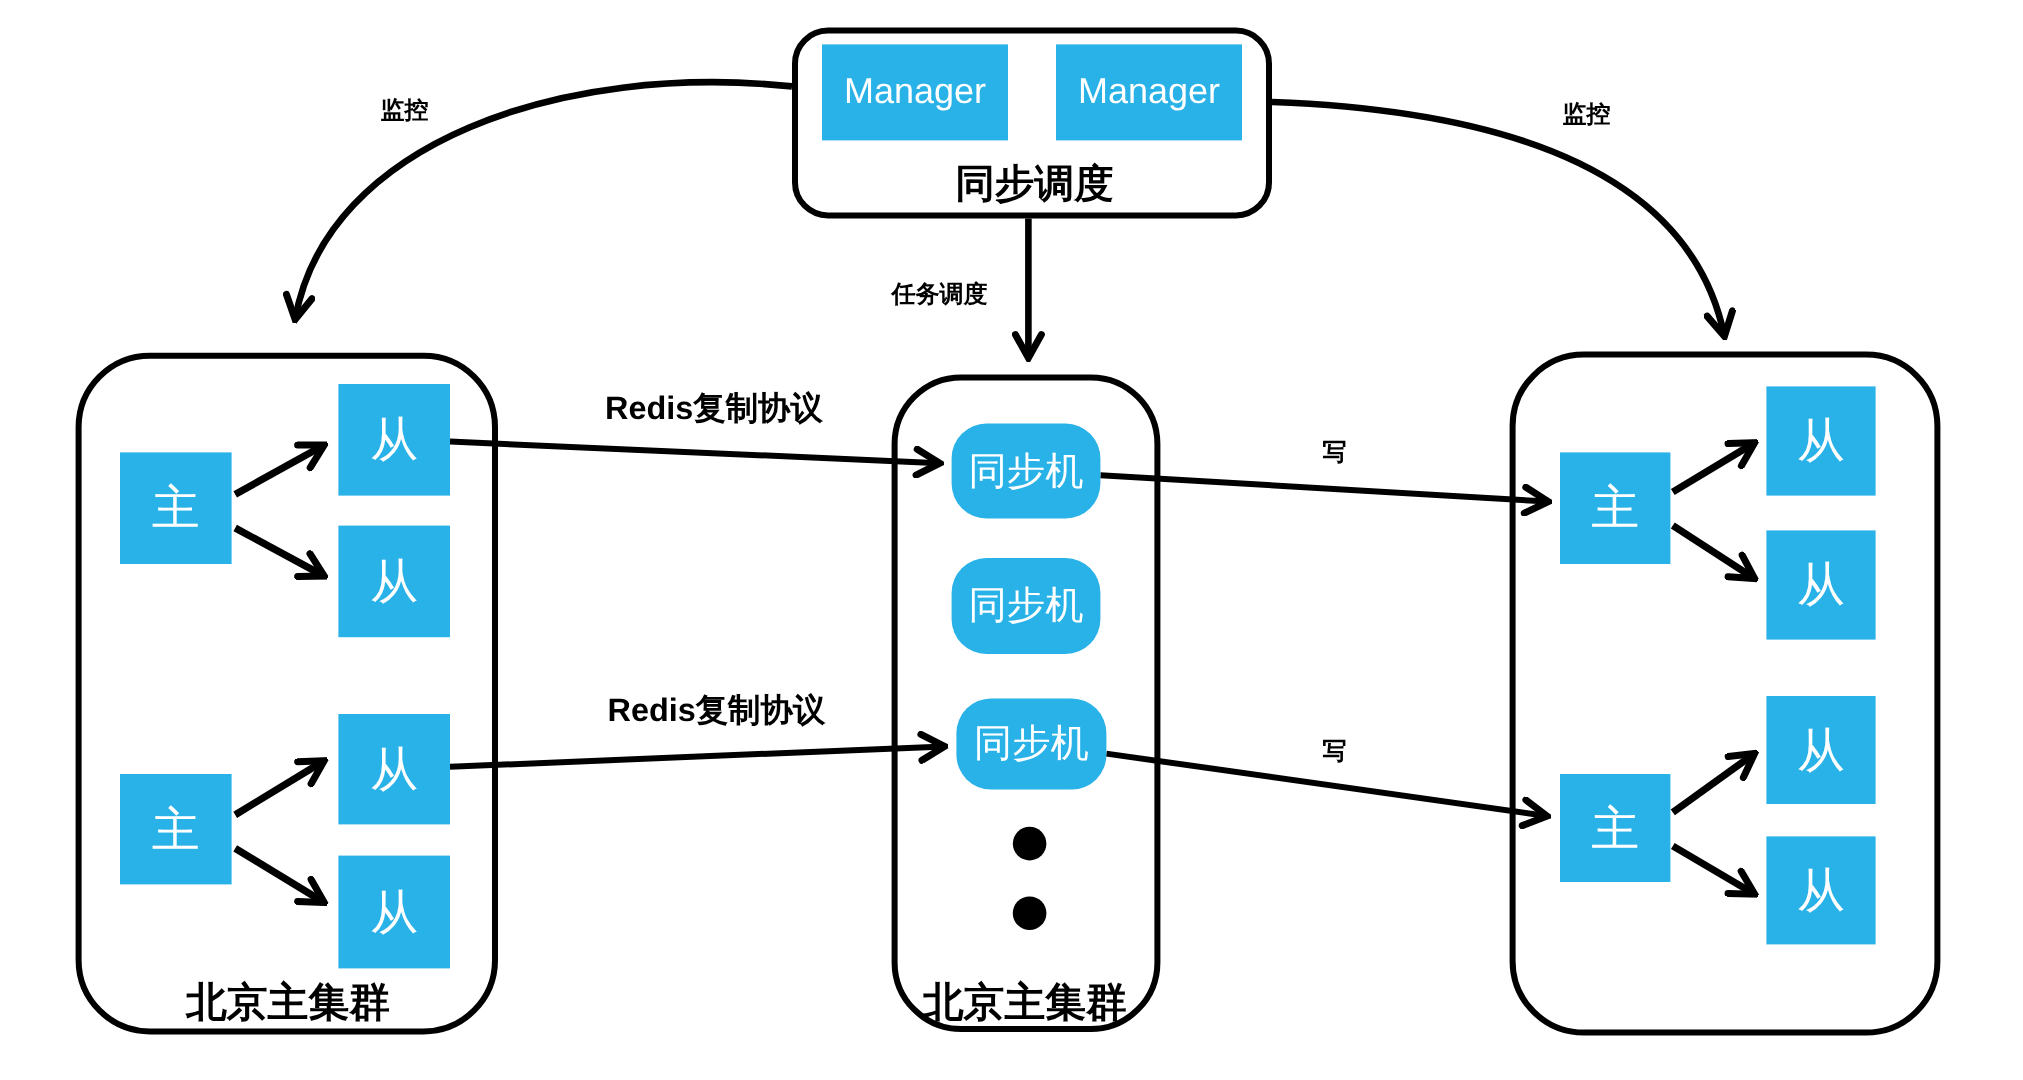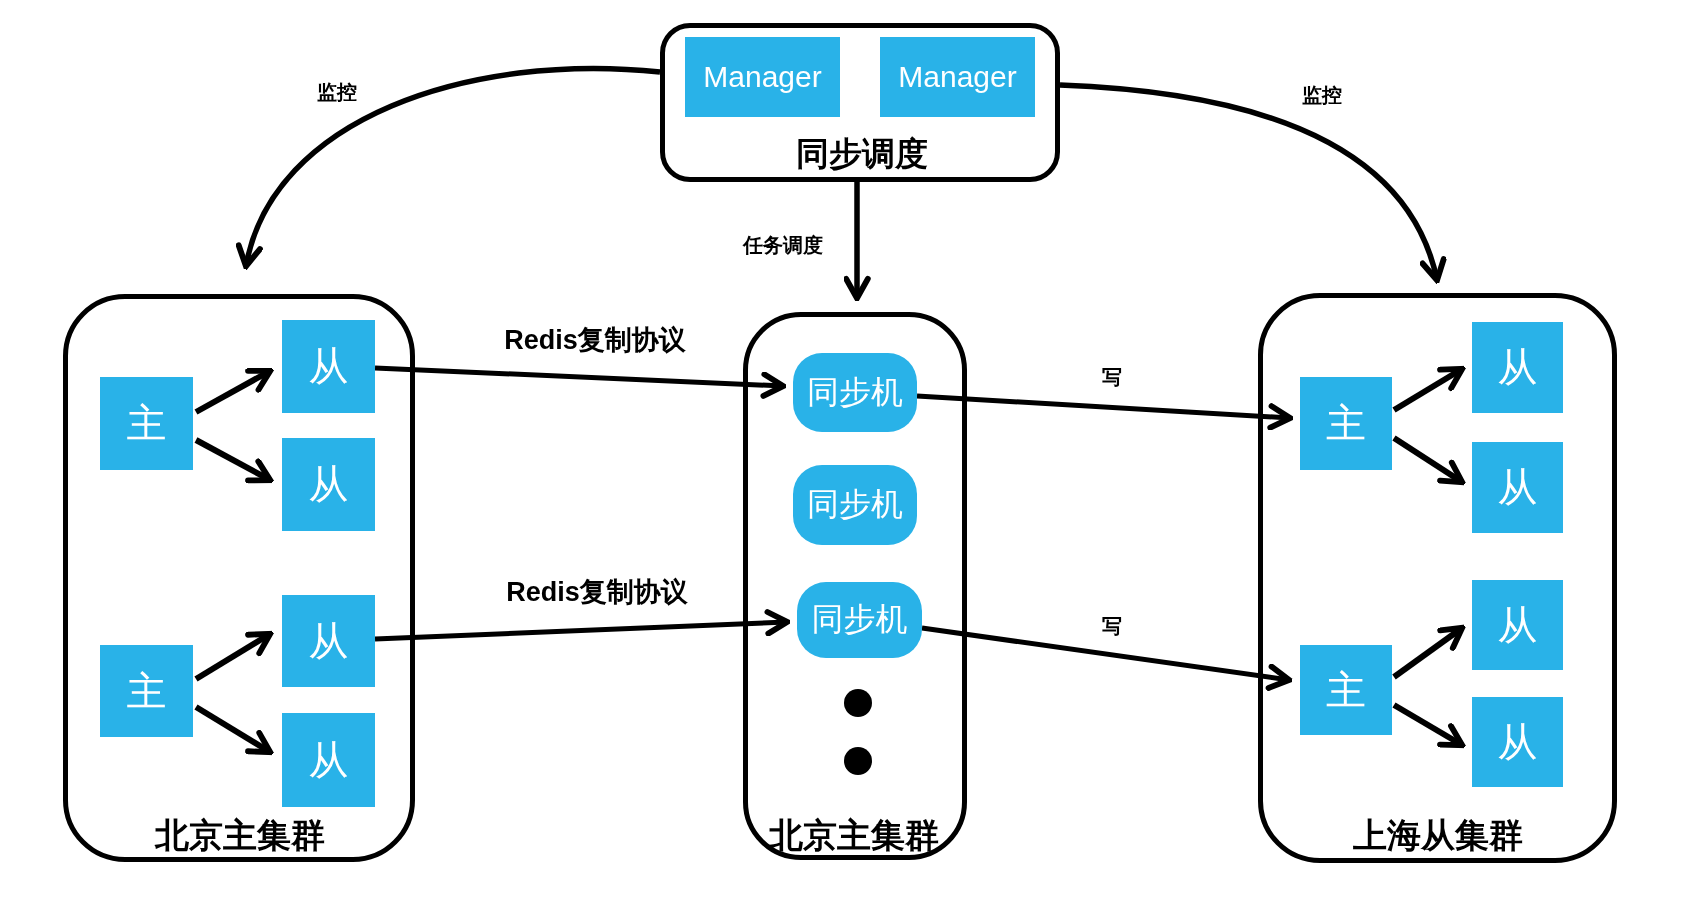--- a/index.html
+++ b/index.html
@@ -89,21 +89,20 @@
   <div class="node node-sync" style="left:797px;top:582px;width:125px;height:76px;">同步机</div>
   <div class="cluster-label" style="left:854px;top:836px;">北京主集群</div>
 
   <div class="cluster round-big" style="left:1258px;top:293px;width:359px;height:570px;"></div>
   <div class="node node-cn" style="left:1300px;top:377px;width:92px;height:93px;">主</div>
   <div class="node node-cn" style="left:1472px;top:322px;width:91px;height:91px;">从</div>
   <div class="node node-cn" style="left:1472px;top:442px;width:91px;height:91px;">从</div>
   <div class="node node-cn" style="left:1300px;top:645px;width:92px;height:90px;">主</div>
   <div class="node node-cn" style="left:1472px;top:580px;width:91px;height:90px;">从</div>
   <div class="node node-cn" style="left:1472px;top:697px;width:91px;height:90px;">从</div>
-  <div class="cluster-label" style="left:1438px;top:836px;">上海从集群</div>
 
   <div class="edge-label" style="left:337px;top:92px;">监控</div>
   <div class="edge-label" style="left:1322px;top:95px;">监控</div>
   <div class="edge-label" style="left:783px;top:245px;">任务调度</div>
   <div class="edge-label redis" style="left:595px;top:340px;">Redis复制协议</div>
   <div class="edge-label redis" style="left:597px;top:592px;">Redis复制协议</div>
   <div class="edge-label" style="left:1112px;top:377px;">写</div>
   <div class="edge-label" style="left:1112px;top:626px;">写</div>
 
 </div>

